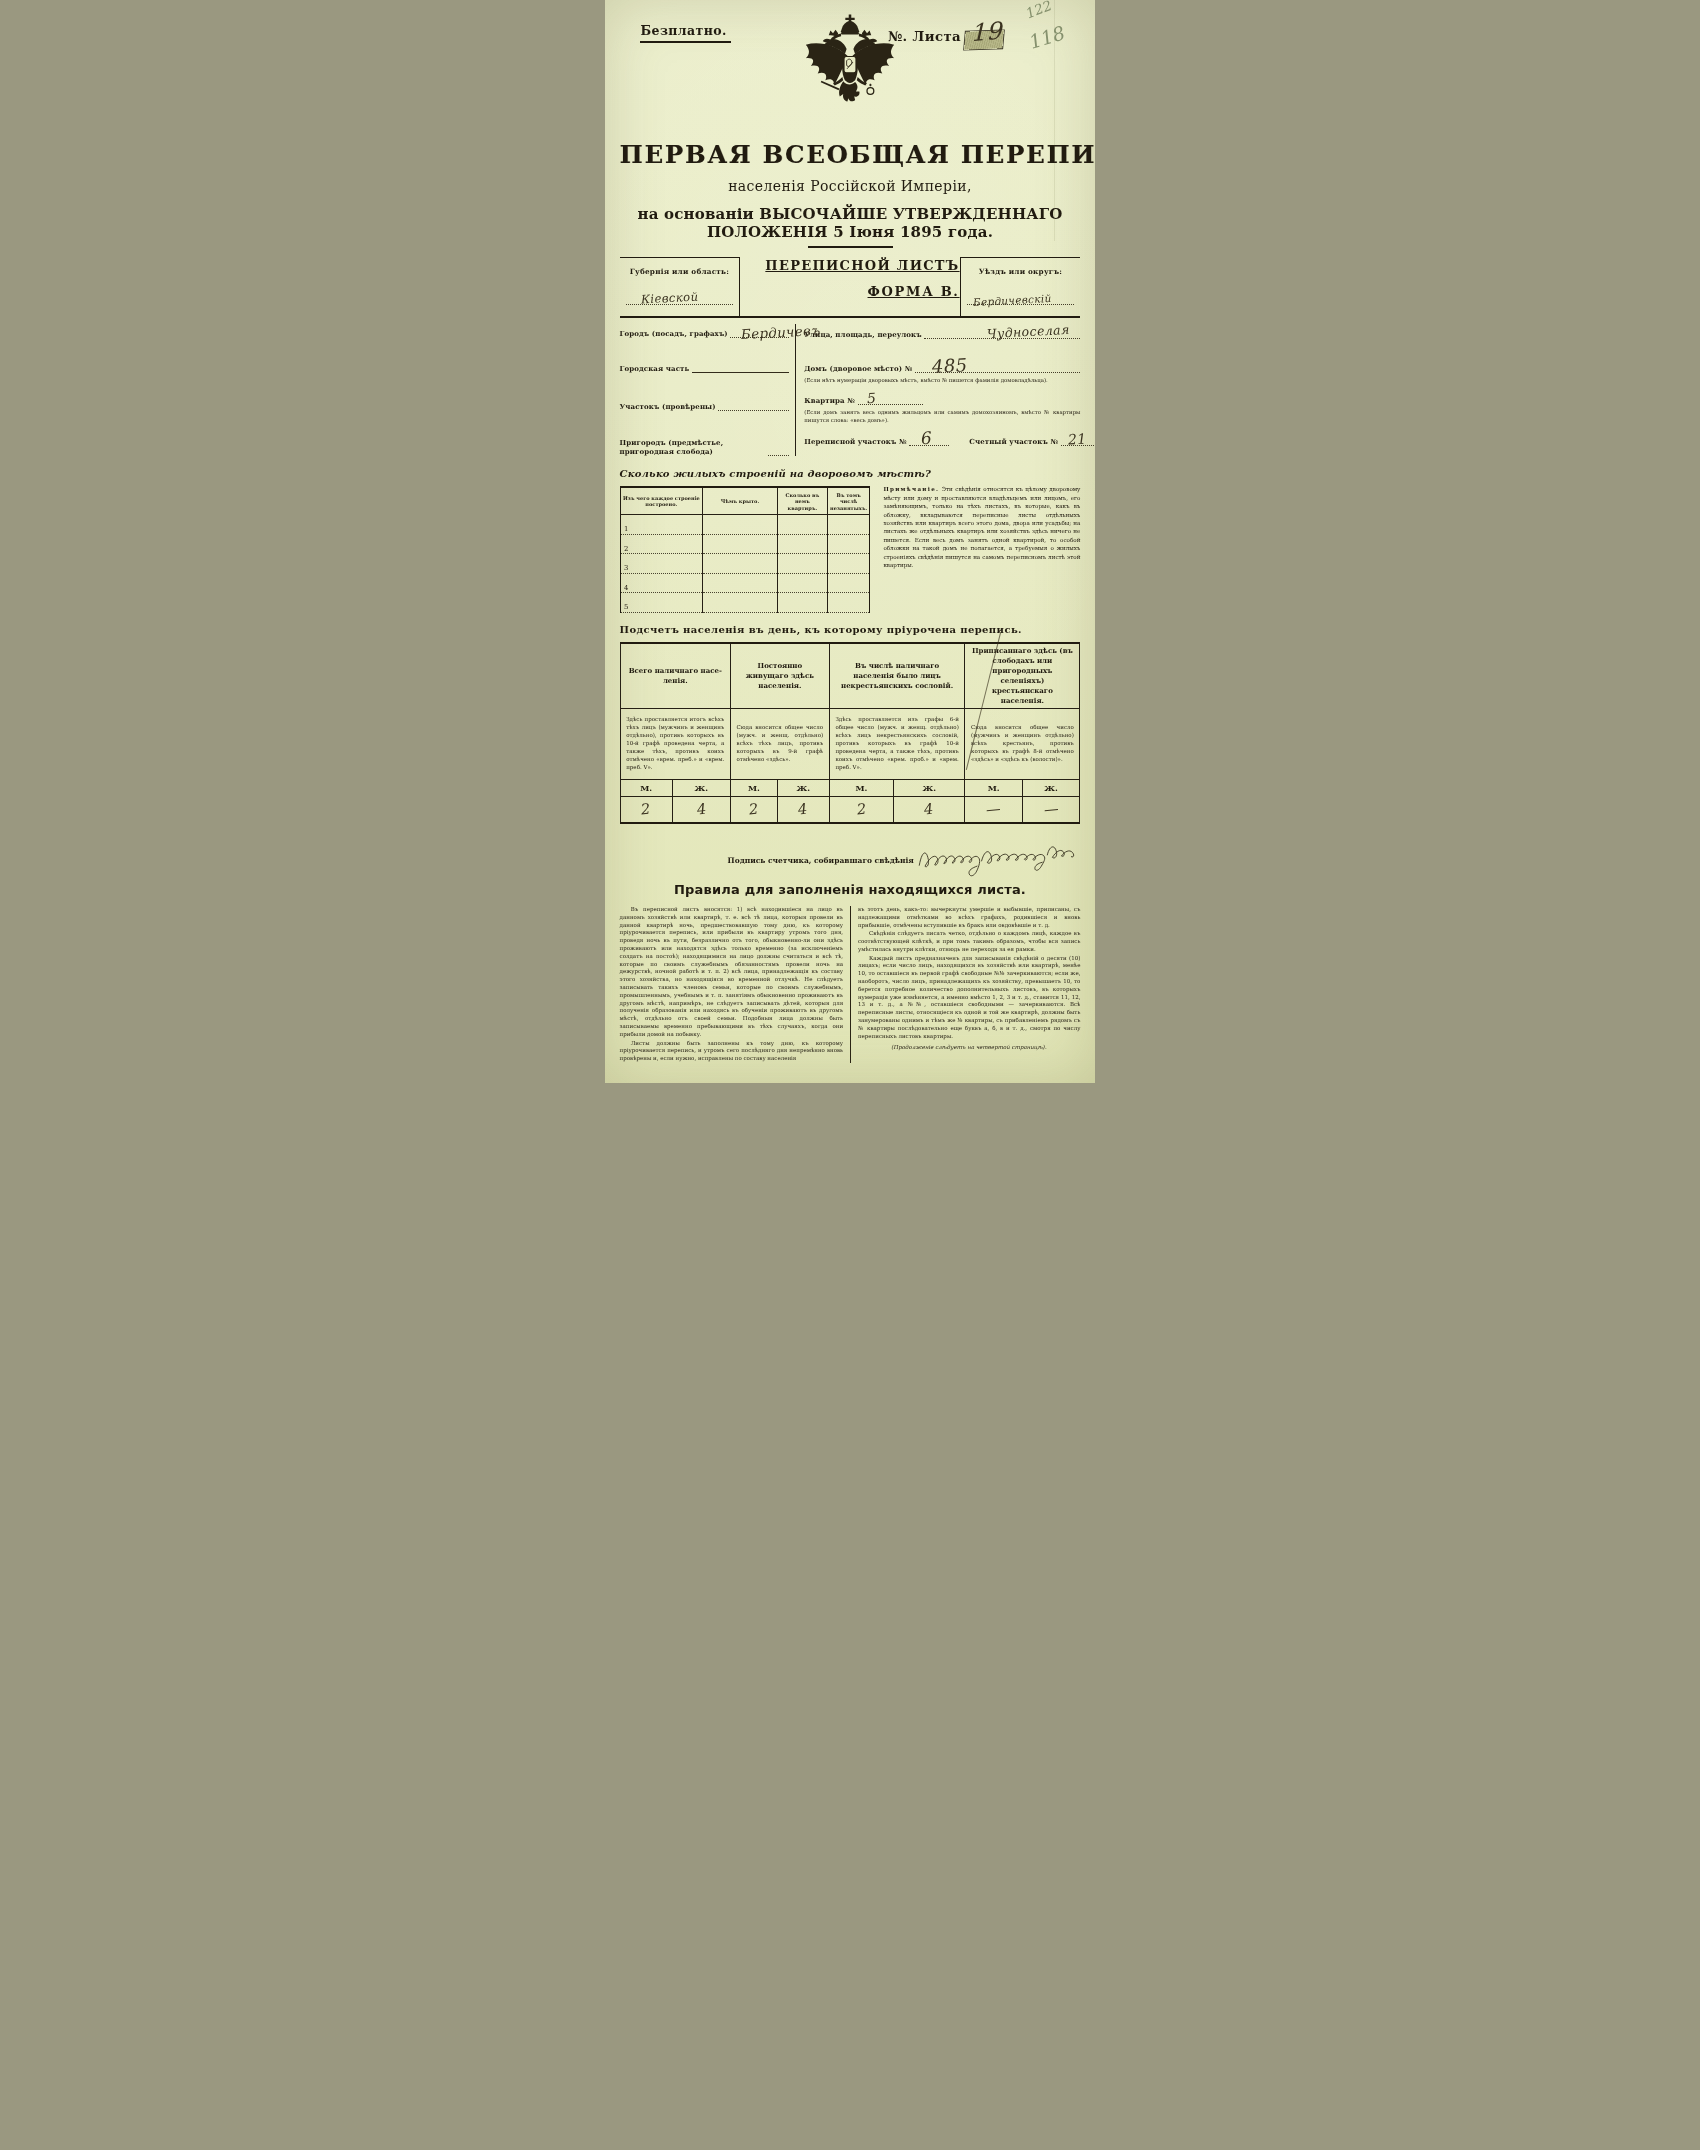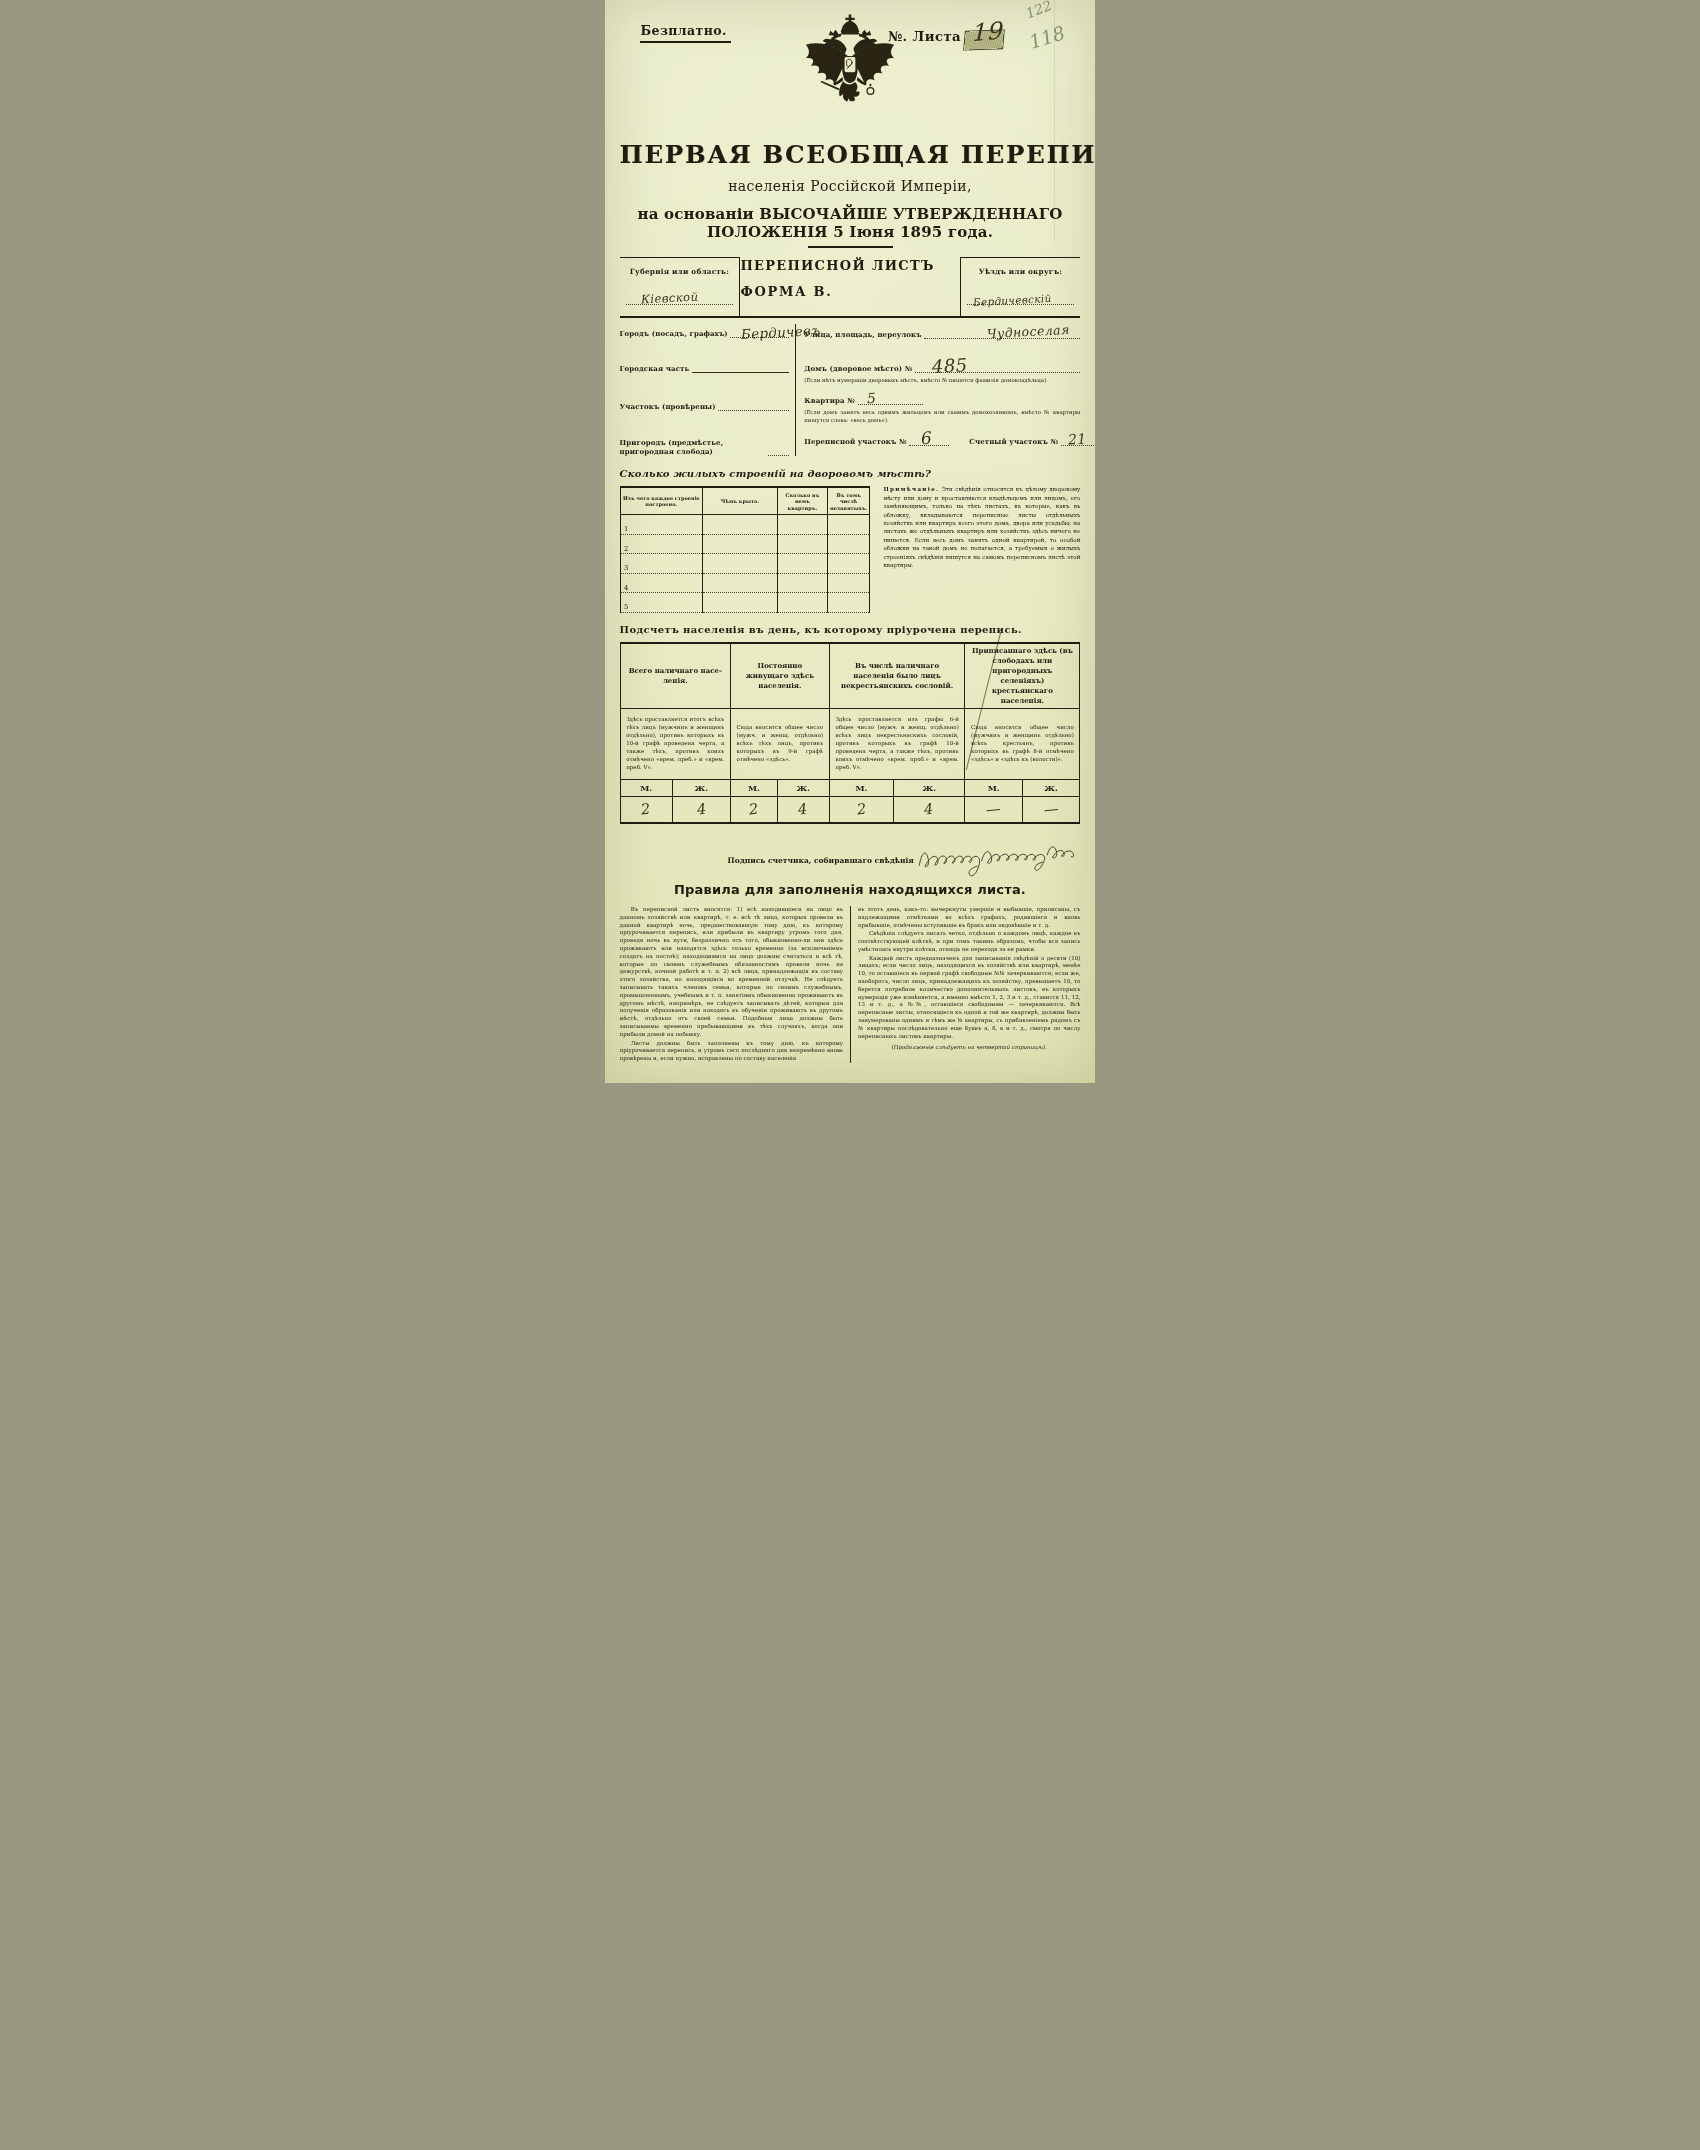--- a/index.html
+++ b/index.html
@@ -55,21 +55,21 @@
   }
   .title-2{font-size:14px;font-weight:500;margin:10.3px 0 0;letter-spacing:0.4px;}
   .title-3{font-size:15px;font-weight:700;margin:11.2px 0 0;letter-spacing:0.2px;}
   .title-rule{width:85px;height:2.2px;background:#211b10;margin:5.2px auto 0;}
 
   
   .form-header{display:grid;grid-template-columns:26% 48% 26%;margin-top:8.6px;min-height:59px;}
   .fh-side{border-top:1.7px solid #211b10;padding-top:9.5px;text-align:center;position:relative;}
   .fh-label{font-size:7.3px;font-weight:700;letter-spacing:0.2px;}
   .fh-value-line{margin:8.6px 6px 0;border-bottom:0.9px dotted #453e2a;height:19px;position:relative;}
-  .fh-center{border-left:1.1px solid #211b10;border-right:1.1px solid #211b10;text-align:left;padding-top:0.9px;}
+  .fh-center{border-left:1.1px solid #211b10;border-right:1.1px solid #211b10;text-align:right;padding-top:0.9px;text-decoration:underline;}
   .fh-c1{font-size:13px;font-weight:700;letter-spacing:1.3px;margin:0;}
   .fh-c2{font-size:13px;font-weight:700;letter-spacing:1.7px;margin:11.2px 0 0;}
   .heavy-rule{height:2.2px;background:#211b10;margin-top:0;}
 
   
   .hw{
     font-family:"DejaVu Serif","Liberation Serif",serif;
     font-style:italic;color:#3a3220;display:inline-block;
     transform:rotate(-3deg);letter-spacing:0.4px;line-height:1;
   }

